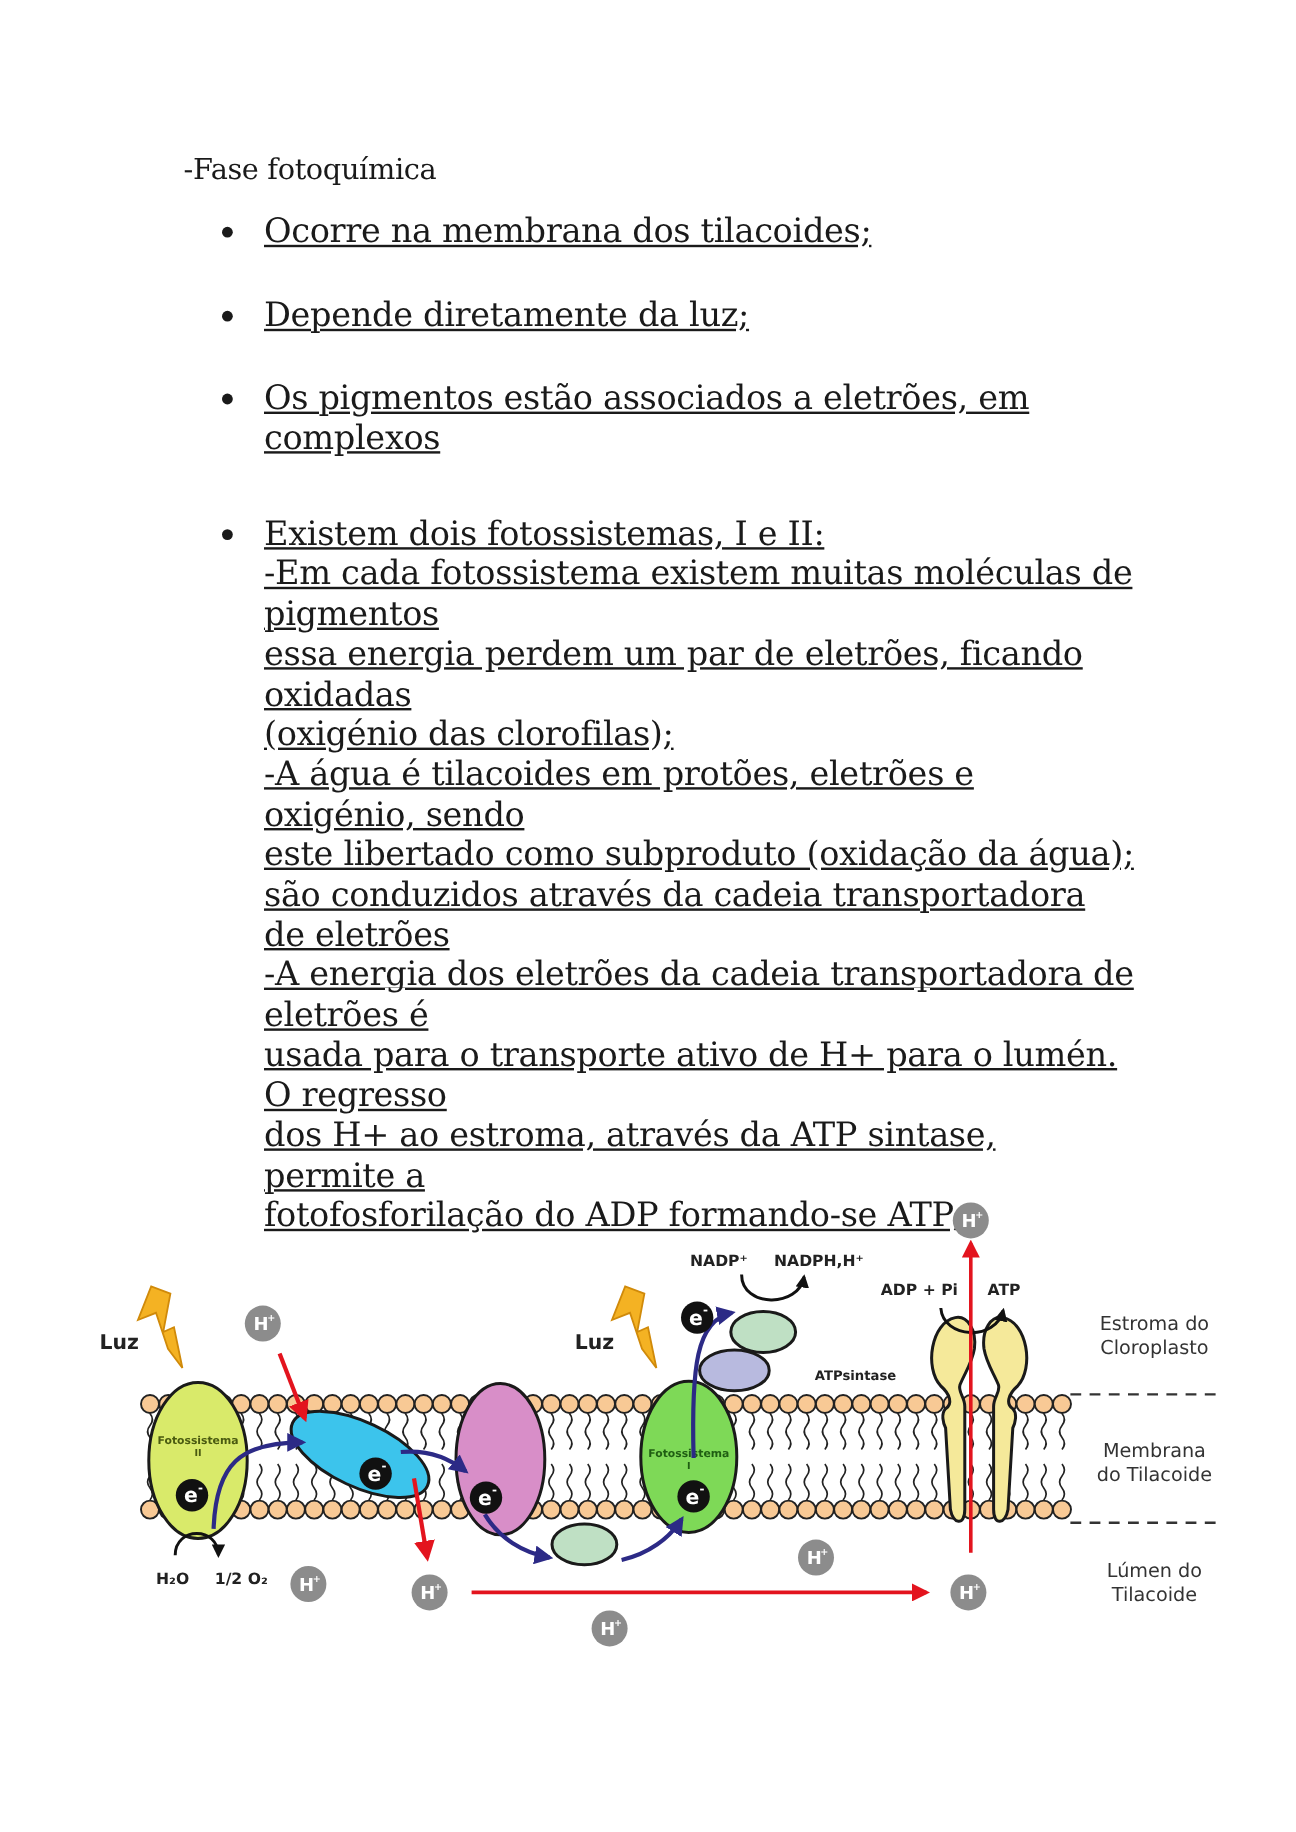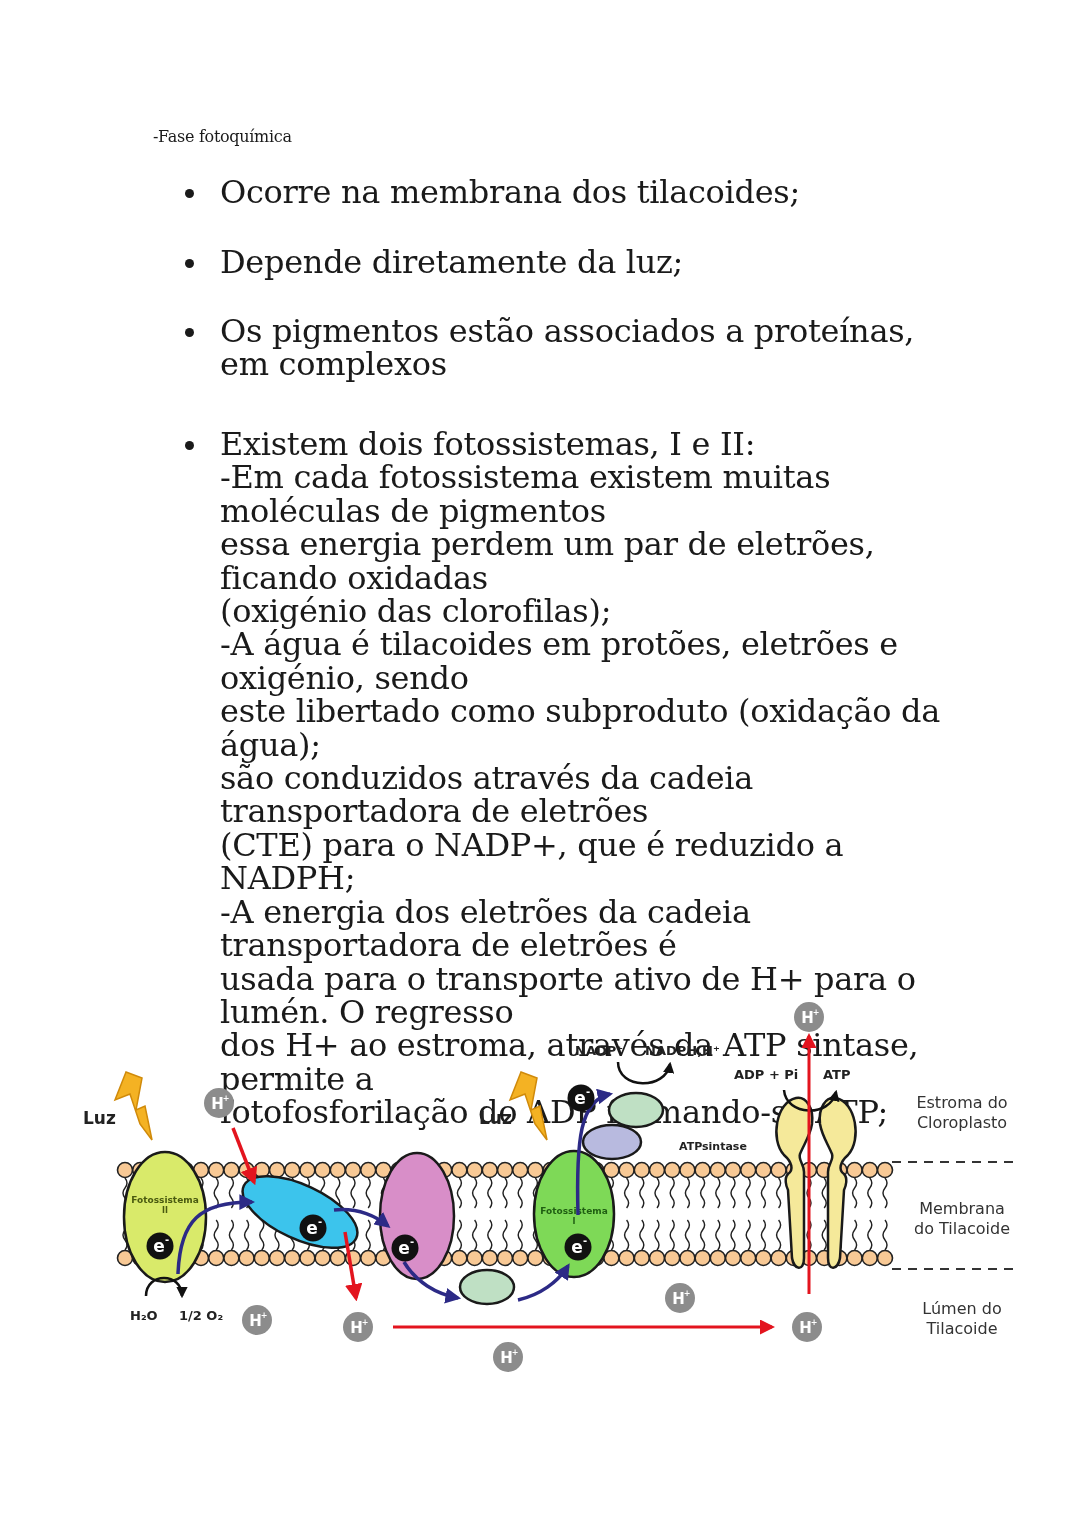--- a/index.html
+++ b/index.html
@@ -1,20 +1,20 @@
 <!DOCTYPE html>
 <html><head>
 <meta charset="utf-8">
 <style>
   html, body { margin: 0; padding: 0; background: #ffffff; }
   body { width: 1080px; height: 1527px; position: relative; overflow: hidden; }
   .doc { font-family: "DejaVu Serif", "Liberation Serif", serif; color: #1a1a1a; }
-  .heading { position: absolute; left: 153px; top: 127px; font-size: 16px; letter-spacing: -0.3px; }
+  .heading { position: absolute; left: 153px; top: 127px; font-size: 24px; letter-spacing: -0.3px; }
   .bullets { position: absolute; left: 185px; top: 0; width: 780px; }
-  .item { position: absolute; left: 0; width: 760px; font-size: 32px; line-height: 33.4px; letter-spacing: -0.3px; }
+  .item { position: absolute; left: 0; width: 760px; font-size: 28px; line-height: 33.4px; letter-spacing: -0.3px; text-decoration: underline; }
   .item .dot { position: absolute; left: 0; top: 13px; width: 9px; height: 9px; border-radius: 50%; background: #1a1a1a; }
   .item .txt { margin-left: 35px; }
   .item .txt span { display: block; }
   .diagram { position: absolute; left: 70px; top: 990px; width: 990px; height: 400px; }
   .diagram svg { display: block; }
   .dlabel { font-family: "DejaVu Sans", "Liberation Sans", sans-serif; }
 </style>
 </head>
 <body>
 
@@ -30,34 +30,33 @@
     </div>
     <div class="item" style="top:246px">
       <div class="dot"></div>
       <div class="txt">
           <span>Depende diretamente da luz;</span>
         </div>
     </div>
     <div class="item" style="top:315px">
       <div class="dot"></div>
       <div class="txt">
-        <span>Os pigmentos estão associados a proteínas, em complexos</span>
+        <span>Os pigmentos estão associados a eletrões, em complexos</span>
       </div>
     </div>
     <div class="item" style="top:428px">
       <div class="dot"></div>
       <div class="txt">
         <span>Existem dois fotossistemas, I e II:</span>
         <span>-Em cada fotossistema existem muitas moléculas de pigmentos</span>
         <span>essa energia perdem um par de eletrões, ficando oxidadas</span>
         <span>(oxigénio das clorofilas);</span>
         <span>-A água é tilacoides em protões, eletrões e oxigénio, sendo</span>
         <span>este libertado como subproduto (oxidação da água);</span>
         <span>são conduzidos através da cadeia transportadora de eletrões</span>
-        <span>(CTE) para o NADP+, que é reduzido a NADPH;</span>
         <span>-A energia dos eletrões da cadeia transportadora de eletrões é</span>
         <span>usada para o transporte ativo de H+ para o lumén. O regresso</span>
         <span>dos H+ ao estroma, através da ATP sintase, permite a</span>
         <span>fotofosforilação do ADP formando-se ATP;</span>
       </div>
     </div>
   </div>
 </div>
 
 <div class="diagram">

